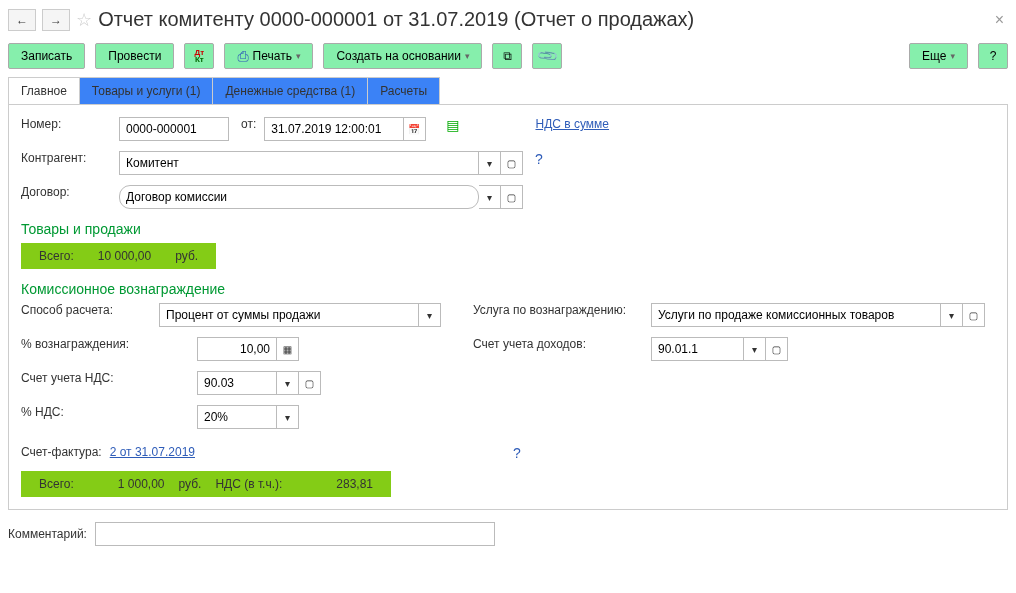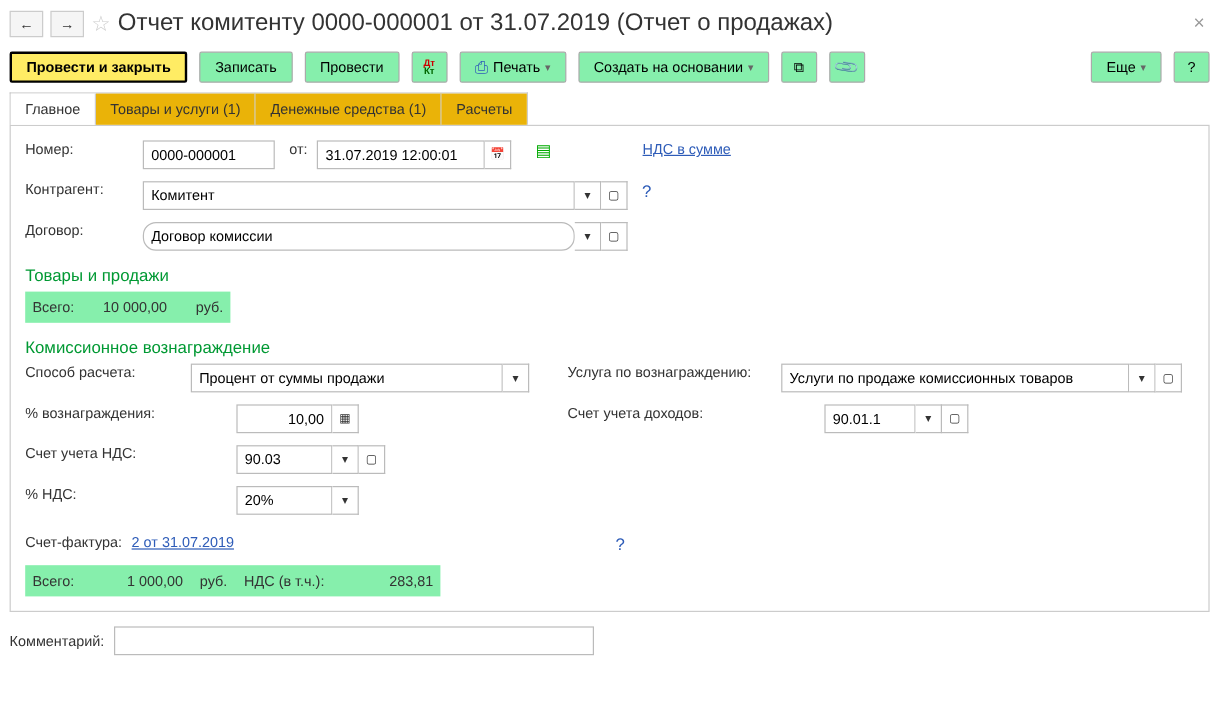--- a/index.html
+++ b/index.html
@@ -9,32 +9,32 @@
 .star-icon { color: #ccc; font-size: 18px; }
 .title { font-size: 20px; font-weight: normal; color: #333; flex: 1; }
 .close-x { font-size: 16px; color: #999; cursor: pointer; padding: 0 4px; }
 .toolbar { display: flex; align-items: center; gap: 10px; margin-bottom: 8px; }
 .btn { height: 26px; padding: 0 12px; border: 1px solid #aaa; background: #86efac; font-size: 12px; display: flex; align-items: center; gap: 4px; cursor: pointer; border-radius: 2px; }
 .btn-primary { background: #ffec64; border: 2px solid #000; font-weight: bold; }
 .btn-icon { width: 30px; padding: 0; justify-content: center; }
 .spacer { flex: 1; }
 .dropdown-arrow { font-size: 9px; color: #666; }
 .tabs { display: flex; border: 1px solid #ccc; border-bottom: none; width: fit-content; }
-.tab { padding: 6px 12px; border-right: 1px solid #ccc; background: #eab308; cursor: pointer; }
+.tab { padding: 6px 12px; border-right: 1px solid #ccc; background: #3b82f6; cursor: pointer; }
 .tab.active { background: #fff; }
 .tab:last-child { border-right: none; }
 .form-panel { border: 1px solid #ccc; padding: 12px; margin-bottom: 12px; }
 .form-row { display: flex; align-items: flex-start; gap: 8px; margin-bottom: 10px; }
 .label { color: #333; min-width: 90px; }
 .input-group { display: flex; align-items: center; }
 .text-input { height: 24px; border: 1px solid #bbb; padding: 0 6px; font-size: 12px; }
 .icon-btn { width: 22px; height: 24px; border: 1px solid #bbb; border-left: none; background: #fff; display: flex; align-items: center; justify-content: center; cursor: pointer; font-size: 10px; }
 .link { color: #2e5cb8; text-decoration: underline; cursor: pointer; }
 .section-title { color: #009933; font-size: 14px; margin: 12px 0 6px; }
-.gray-box { background: #86efac; padding: 6px 6px; display: flex; align-items: center; gap: 24px; width: fit-content; }
+.gray-box { background: #84cc16; padding: 6px 18px; display: flex; align-items: center; gap: 24px; width: fit-content; }
 .help-q { color: #2e5cb8; cursor: pointer; font-size: 14px; margin-left: 4px; }
 .two-col { display: flex; gap: 32px; }
 .col { flex: 0 0 auto; }
 .bottom-row { display: flex; align-items: center; gap: 8px; }
 .dtct-icon { display: inline-flex; flex-direction: column; line-height: 7px; font-size: 8px; font-weight: bold; }
 .dtct-d { color: #c00; }
 .dtct-k { color: #060; }
 .printer-icon { color: #2e5cb8; font-size: 14px; }
 .related-icon { font-size: 12px; }
 .clip-icon { font-size: 14px; transform: rotate(-40deg); display: inline-block; }
@@ -49,21 +49,20 @@
     </div>
   <div class="nav-btn">
       <span>→</span>
     </div>
   <span class="star-icon">☆</span>
   <div class="title">Отчет комитенту 0000-000001 от 31.07.2019 (Отчет о продажах)</div>
   <span class="close-x">×</span>
 </div>
 
 <div class="toolbar">
-  <button class="btn btn-primary">Провести и закрыть</button>
   <button class="btn">Записать</button>
   <button class="btn">Провести</button>
   <button class="btn btn-icon">
       <span class="dtct-icon">
         <span class="dtct-d">Дт</span>
         <span class="dtct-k">Кт</span>
       </span>
     </button>
   <button class="btn">
     <span class="printer-icon">⎙</span>
@@ -175,21 +174,21 @@
         <span class="label" style="min-width:170px">Услуга по вознаграждению:</span>
         <div class="input-group">
           <input class="text-input" style="width: 290px;" value="Услуги по продаже комиссионных товаров">
           <div class="icon-btn">▾</div>
           <div class="icon-btn">▢</div>
         </div>
       </div>
       <div class="form-row">
         <span class="label" style="min-width:170px">Счет учета доходов:</span>
         <div class="input-group">
-          <input class="text-input" style="width: 76px; margin-left: 36px;" value="90.01.1">
+          <input class="text-input" style="width: 93px;" value="90.01.1">
           <div class="icon-btn">▾</div>
           <div class="icon-btn">▢</div>
         </div>
       </div>
     </div>
   </div>
 
   <div class="form-row" style="margin-top:6px">
     <span>Счет-фактура:</span>
     <span class="link">2 от 31.07.2019</span>

